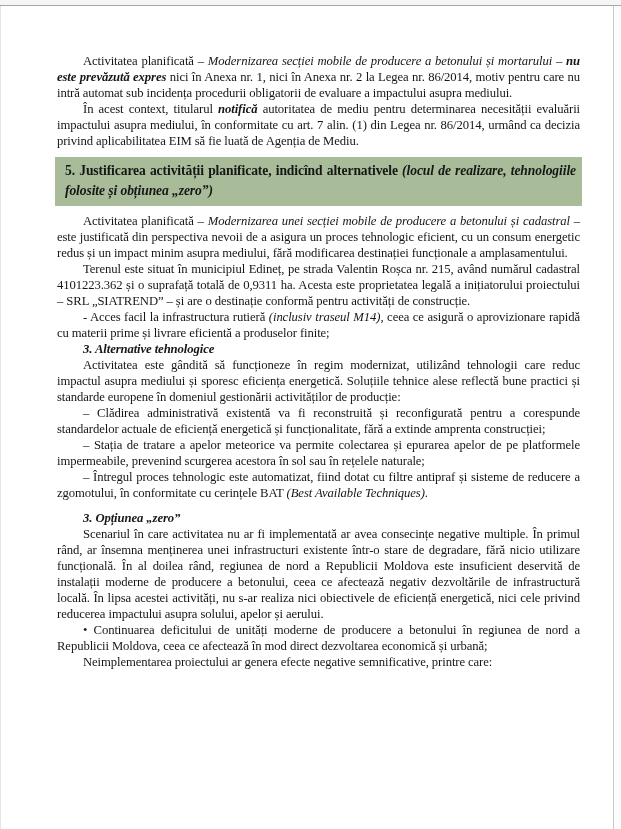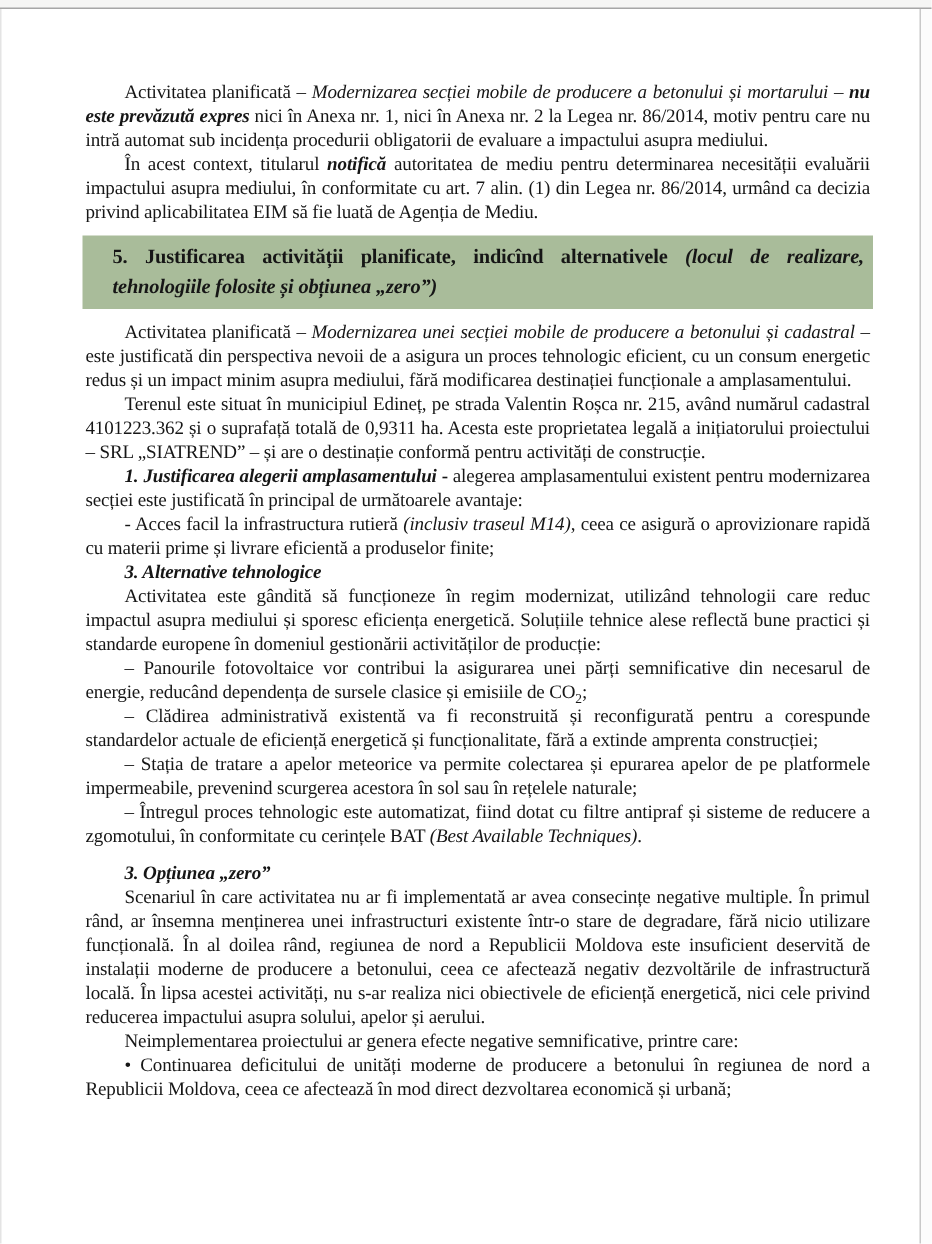--- a/index.html
+++ b/index.html
@@ -13,48 +13,46 @@
   .left-border{position:absolute;top:6px;left:0;width:1px;height:823px;background:#e4e4e4;}
   .right-gutter{position:absolute;top:6px;right:0;width:7px;height:823px;
     background:#fcfcfc;border-left:1px solid #c9c9c9;}
   .doc-body{
     position:absolute;left:57px;top:53px;width:523px;
     font-size:12.7px;line-height:16px;letter-spacing:-0.1px;
     text-align:justify;color:#161616;
   }
   .para{margin:0;text-indent:26px;}
   .heading-green{
-    margin:8px -2px 7px -2px;padding:4px 6px 5px 20px;
+    margin:8px -2px 7px -2px;padding:4px 6px 5px 10px;
     font-weight:bold;font-size:13.6px;line-height:20px;text-indent:0;
   }
   .spacer{height:9px;}
   .doc-body sub{font-size:9px;line-height:0;}
   .b{font-weight:bold;}
   .i{font-style:italic;}
 </style>
 </head>
 <body>
 
 <div class="screen">
   <div class="top-strip"></div>
   <div class="left-border"></div>
   <div class="right-gutter"></div>
   <div class="doc-body" id="doc-body" style="color: rgb(22, 22, 22);">
       <div class="para"><span>Activitatea planificată – </span><span class="i">Modernizarea secției mobile de producere a betonului și mortarului – </span><span class="b i">nu este prevăzută expres</span><span> nici în Anexa nr. 1, nici în Anexa nr. 2 la Legea nr. 86/2014, motiv pentru care nu intră automat sub incidența procedurii obligatorii de evaluare a impactului asupra mediului.</span></div>
       <div class="para"><span>În acest context, titularul </span><span class="b i">notifică</span><span> autoritatea de mediu pentru determinarea necesității evaluării impactului asupra mediului, în conformitate cu art. 7 alin. (1) din Legea nr. 86/2014, urmând ca decizia privind aplicabilitatea EIM să fie luată de Agenția de Mediu.</span></div>
       <div class="heading-green" style="background: rgb(169, 188, 154);"><span class="b">5. Justificarea activității planificate, indicînd alternativele </span><span class="b i">(locul de realizare, tehnologiile folosite și obțiunea „zero”)</span></div>
       <div class="para"><span>Activitatea planificată – </span><span class="i">Modernizarea unei secției mobile de producere a betonului și cadastral</span><span> – este justificată din perspectiva nevoii de a asigura un proces tehnologic eficient, cu un consum energetic redus și un impact minim asupra mediului, fără modificarea destinației funcționale a amplasamentului.</span></div>
       <div class="para"><span>Terenul este situat în municipiul Edineț, pe strada Valentin Roșca nr. 215, având numărul cadastral 4101223.362 și o suprafață totală de 0,9311 ha. Acesta este proprietatea legală a inițiatorului proiectului – SRL „SIATREND” – și are o destinație conformă pentru activități de construcție.</span></div>
-      <div class="para"><span class="b i">1. Justificarea alegerii amplasamentului</span><span class="b"> - </span><span>alegerea amplasamentului existent pentru modernizarea secției este justificată în principal de următoarele avantaje:</span></div>
       <div class="para"><span>- Acces facil la infrastructura rutieră </span><span class="i">(inclusiv traseul M14)</span><span>, ceea ce asigură o aprovizionare rapidă cu materii prime și livrare eficientă a produselor finite;</span></div>
       <div class="para"><span class="b i">3. Alternative tehnologice</span></div>
       <div class="para"><span>Activitatea este gândită să funcționeze în regim modernizat, utilizând tehnologii care reduc impactul asupra mediului și sporesc eficiența energetică. Soluțiile tehnice alese reflectă bune practici și standarde europene în domeniul gestionării activităților de producție:</span></div>
-      <div class="para"><span>– Panourile fotovoltaice vor contribui la asigurarea unei părți semnificative din necesarul de energie, reducând dependența de sursele clasice și emisiile de CO</span><sub>2</sub><span>;</span></div>
       <div class="para"><span>– Clădirea administrativă existentă va fi reconstruită și reconfigurată pentru a corespunde standardelor actuale de eficiență energetică și funcționalitate, fără a extinde amprenta construcției;</span></div>
       <div class="para"><span>– Stația de tratare a apelor meteorice va permite colectarea și epurarea apelor de pe platformele impermeabile, prevenind scurgerea acestora în sol sau în rețelele naturale;</span></div>
       <div class="para"><span>– Întregul proces tehnologic este automatizat, fiind dotat cu filtre antipraf și sisteme de reducere a zgomotului, în conformitate cu cerințele BAT </span><span class="i">(Best Available Techniques)</span><span>.</span></div>
       <div class="spacer"></div>
       <div class="para"><span class="b i">3. Opțiunea „zero”</span></div>
       <div class="para"><span>Scenariul în care activitatea nu ar fi implementată ar avea consecințe negative multiple. În primul rând, ar însemna menținerea unei infrastructuri existente într-o stare de degradare, fără nicio utilizare funcțională. În al doilea rând, regiunea de nord a Republicii Moldova este insuficient deservită de instalații moderne de producere a betonului, ceea ce afectează negativ dezvoltările de infrastructură locală. În lipsa acestei activități, nu s-ar realiza nici obiectivele de eficiență energetică, nici cele privind reducerea impactului asupra solului, apelor și aerului.</span></div>
+      <div class="para"><span>• Continuarea deficitului de unități moderne de producere a betonului în regiunea de nord a Republicii Moldova, ceea ce afectează în mod direct dezvoltarea economică și urbană;</span></div>
       <div class="para"><span>Neimplementarea proiectului ar genera efecte negative semnificative, printre care:</span></div>
-      <div class="para"><span>• Continuarea deficitului de unități moderne de producere a betonului în regiunea de nord a Republicii Moldova, ceea ce afectează în mod direct dezvoltarea economică și urbană;</span></div>
     </div>
 </div>
 
 </body></html>

